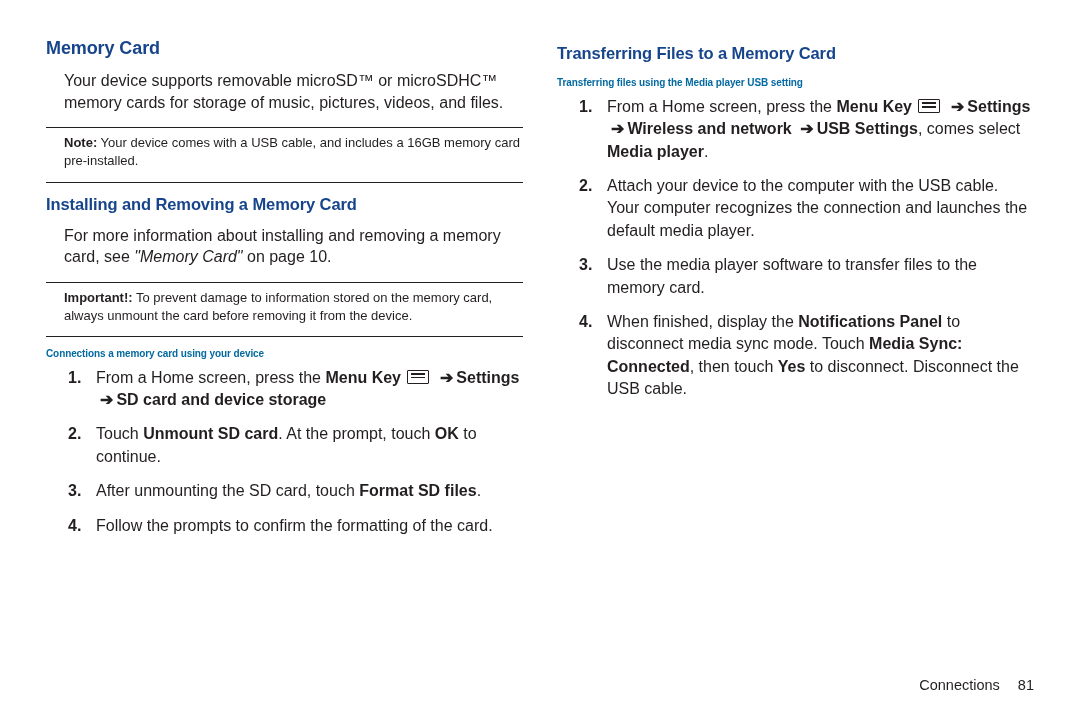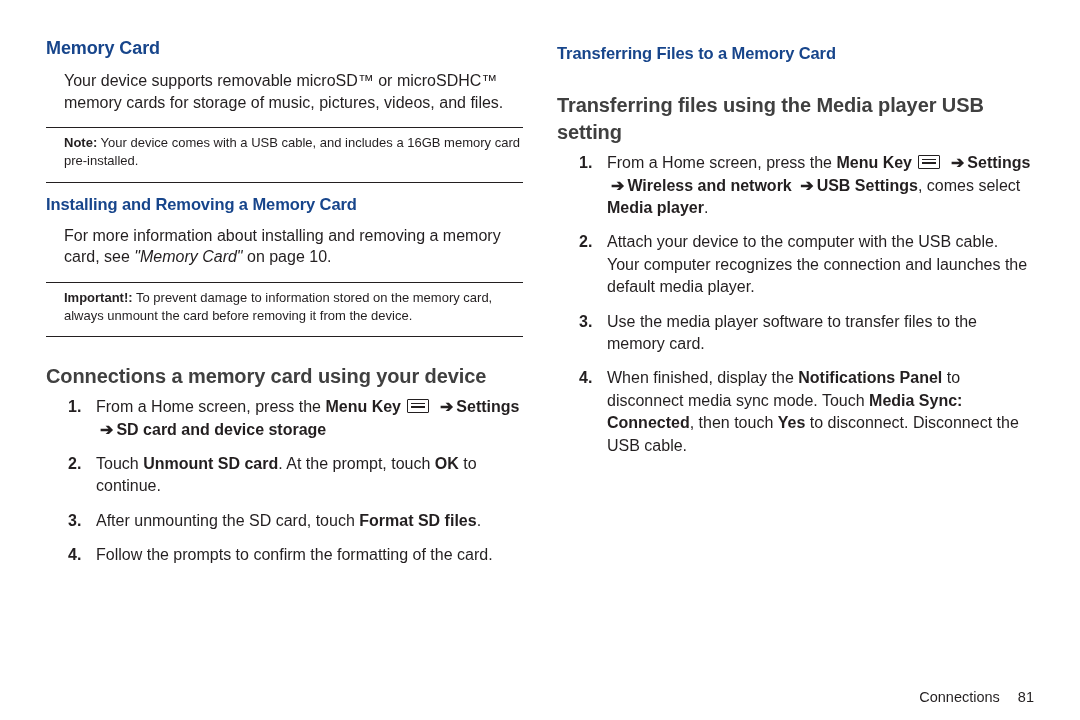--- a/index.html
+++ b/index.html
@@ -38,23 +38,23 @@
   }
   .h2 {
     font-weight: 700;
     font-size: 16.5px;
     color: #17458b;
     margin: 6px 0 6px 0;
     letter-spacing: -0.1px;
   }
   .h3 {
     font-weight: 700;
-    font-size: 20px;
-    color: #404040;
-    margin: 22px 0 4px 0;
+    font-size: 10px;
+    color: #0369a1;
+    margin: 6px 0 4px 0;
     letter-spacing: -0.1px;
   }
   .body {
     font-size: 16px;
     margin: 4px 0 6px 0;
     padding-left: 18px;
   }
   .rule {
     border: none;
     border-top: 1px solid #231f20;
@@ -109,21 +109,21 @@
   }
   .menu-icon::before { top: 2.6px; }
   .menu-icon::after  { top: 6.2px; }
   .arrow {
     display: inline;
     font-weight: 700;
     margin: 0 3px 0 4px;
   }
   .footer {
     position: absolute;
-    bottom: 12px;
+    bottom: 24px;
     right: 46px;
     font-size: 14.5px;
     color: #231f20;
   }
   .footer .num { margin-left: 18px; }
 </style>
 </head>
 <body>
 
 <div class="page">

